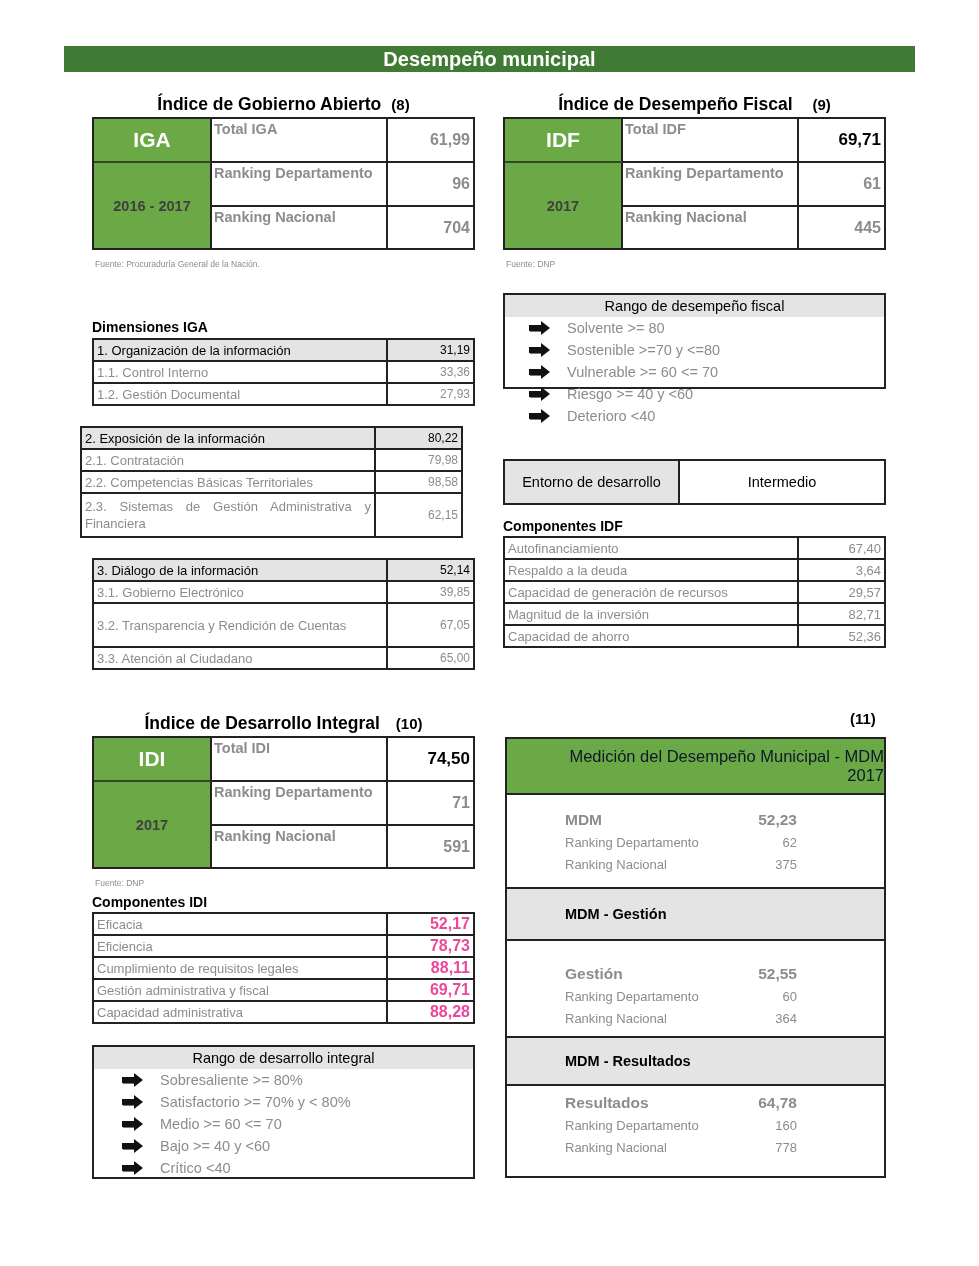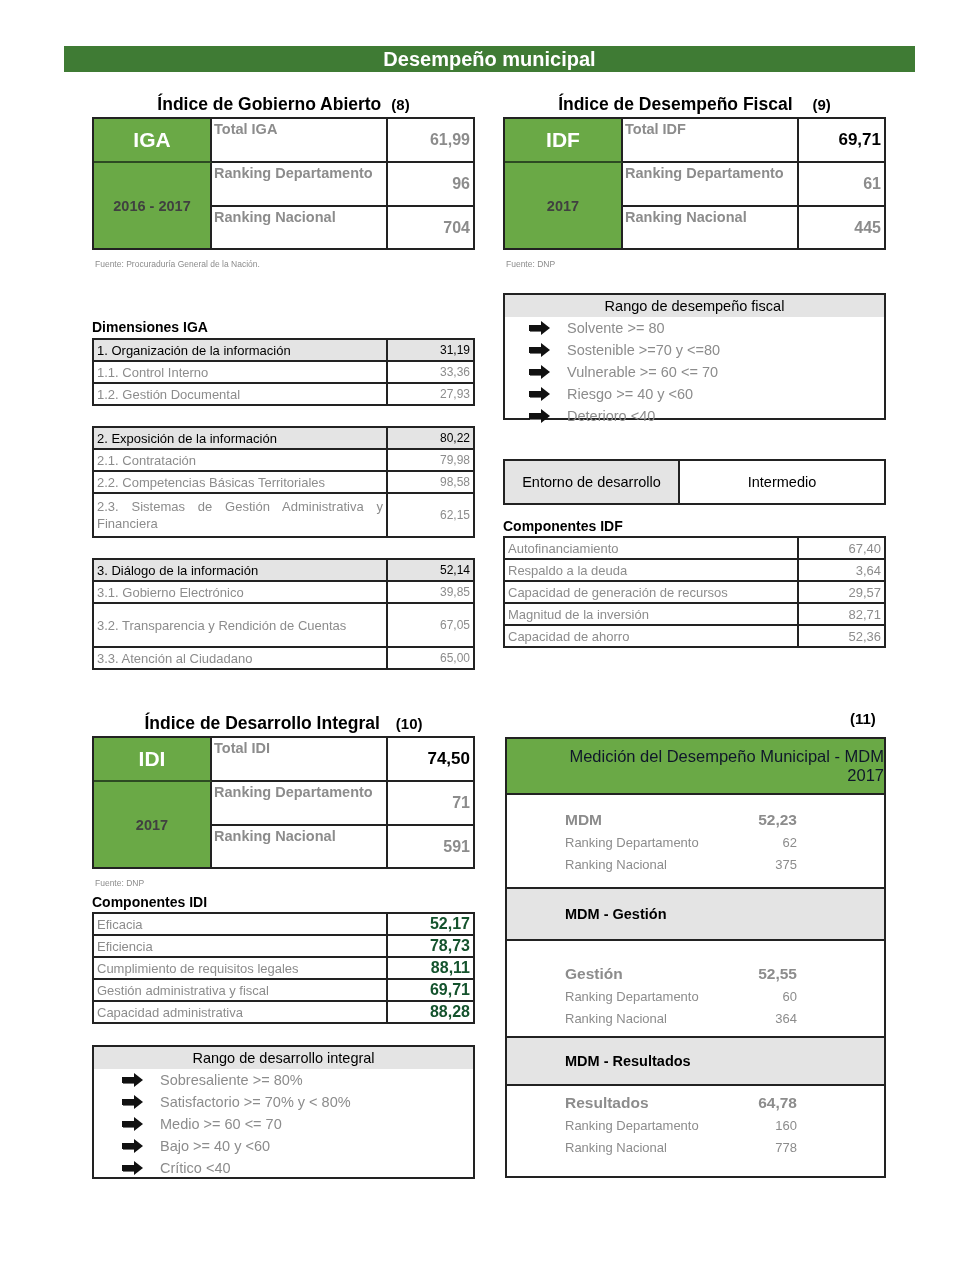--- a/index.html
+++ b/index.html
@@ -15,21 +15,21 @@
   .kpi .val { color: #8c8c8c; font-weight: bold; font-size: 16px; text-align: right; padding: 0 3px; display: flex; align-items: center; justify-content: flex-end; border-bottom: 2px solid #222; }
   .kpi .val.dark { color: #000; font-size: 17px; }
   .kpi .last { border-bottom: none; }
   .src { font-size: 8.5px; color: #8c8c8c; }
   .subtitle { font-weight: bold; font-size: 14px; }
   table.dt { border-collapse: collapse; position: absolute; }
   table.dt td { border: 2px solid #222; font-size: 13px; color: #8c8c8c; padding: 1px 3px; height: 22px; }
   table.dt td.v { text-align: right; font-size: 12px; }
   table.dt tr.hd td { background: #e4e4e4; color: #000; }
   table.dt tr.hd td.v { background: #e4e4e4; }
-  table.dt td.bv { color: #14532d; font-weight: bold; font-size: 16px; text-align: right; }
+  table.dt td.bv { color: #ec4899; font-weight: bold; font-size: 16px; text-align: right; }
   .range { border: 2px solid #222; }
   .range .rh { background: #e4e4e4; text-align: center; font-size: 14.5px; height: 22px; line-height: 22px; }
   .range .ri { display: flex; align-items: center; height: 22px; font-size: 14.5px; color: #8c8c8c; }
   .arrow { width: 22px; height: 12px; position: relative; margin-right: 16px; }
   .arrow::before { content: ""; position: absolute; left: 0; top: 3px; width: 13px; height: 6px; background: #111; box-shadow: 1px 1px 0 #777; }
   .arrow::after { content: ""; position: absolute; left: 12px; top: -1px; border-left: 9px solid #111; border-top: 7px solid transparent; border-bottom: 7px solid transparent; }
   .entorno { border: 2px solid #222; display: grid; grid-template-columns: 175px 1fr; height: 46px; font-size: 14.5px; margin-top: 12px; }
   .entorno > div { display: flex; align-items: center; justify-content: center; }
   .entorno .l { background: #e4e4e4; border-right: 2px solid #222; }
   .mdm { border: 2px solid #222; }
@@ -88,21 +88,21 @@
   <tr>
         <td>1.1. Control Interno</td>
         <td class="v">33,36</td>
       </tr>
   <tr>
         <td>1.2. Gestión Documental</td>
         <td class="v">27,93</td>
       </tr>
 </tbody>
   </table>
-<table class="dt" style="left:92px; top:426px; width:383px;">
+<table class="dt" style="left:80px; top:426px; width:383px;">
   <colgroup>
       <col style="width:294px">
       <col>
     </colgroup>
   <tbody>
       <tr class="hd">
         <td>2. Exposición de la información</td>
         <td class="v">80,22</td>
       </tr>
   <tr>
@@ -137,21 +137,21 @@
         <td style="height:44px;">3.2. Transparencia y Rendición de Cuentas</td>
         <td class="v">67,05</td>
       </tr>
   <tr>
         <td>3.3. Atención al Ciudadano</td>
         <td class="v">65,00</td>
       </tr>
 </tbody>
   </table>
 
-<div class="abs range" style="left:503px; top:293px; width:383px; height:127px;">
+<div class="abs range" style="left:503px; top:293px; width:383px; height:96px;">
   <div class="rh">Rango de desempeño fiscal</div>
   <div class="ri" style="padding-left:24px">
       <span class="arrow"></span>
       <span>Solvente &gt;= 80</span>
     </div>
   <div class="ri" style="padding-left:24px">
       <span class="arrow"></span>
       <span>Sostenible &gt;=70 y &lt;=80</span>
     </div>
   <div class="ri" style="padding-left:24px">

